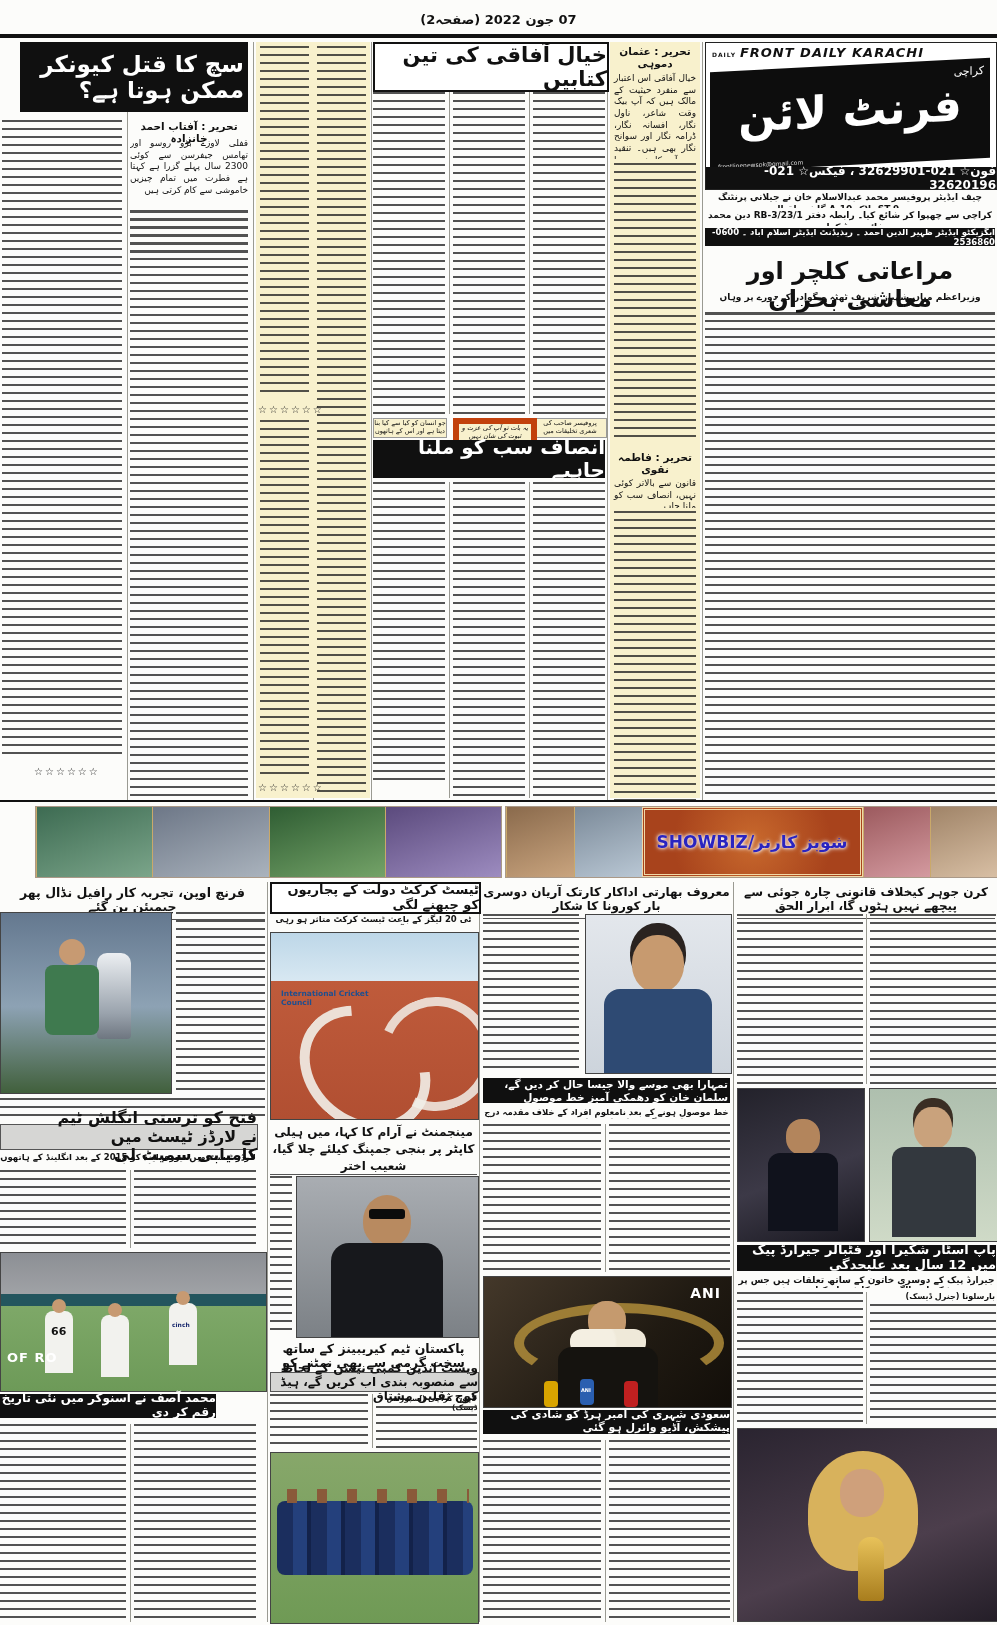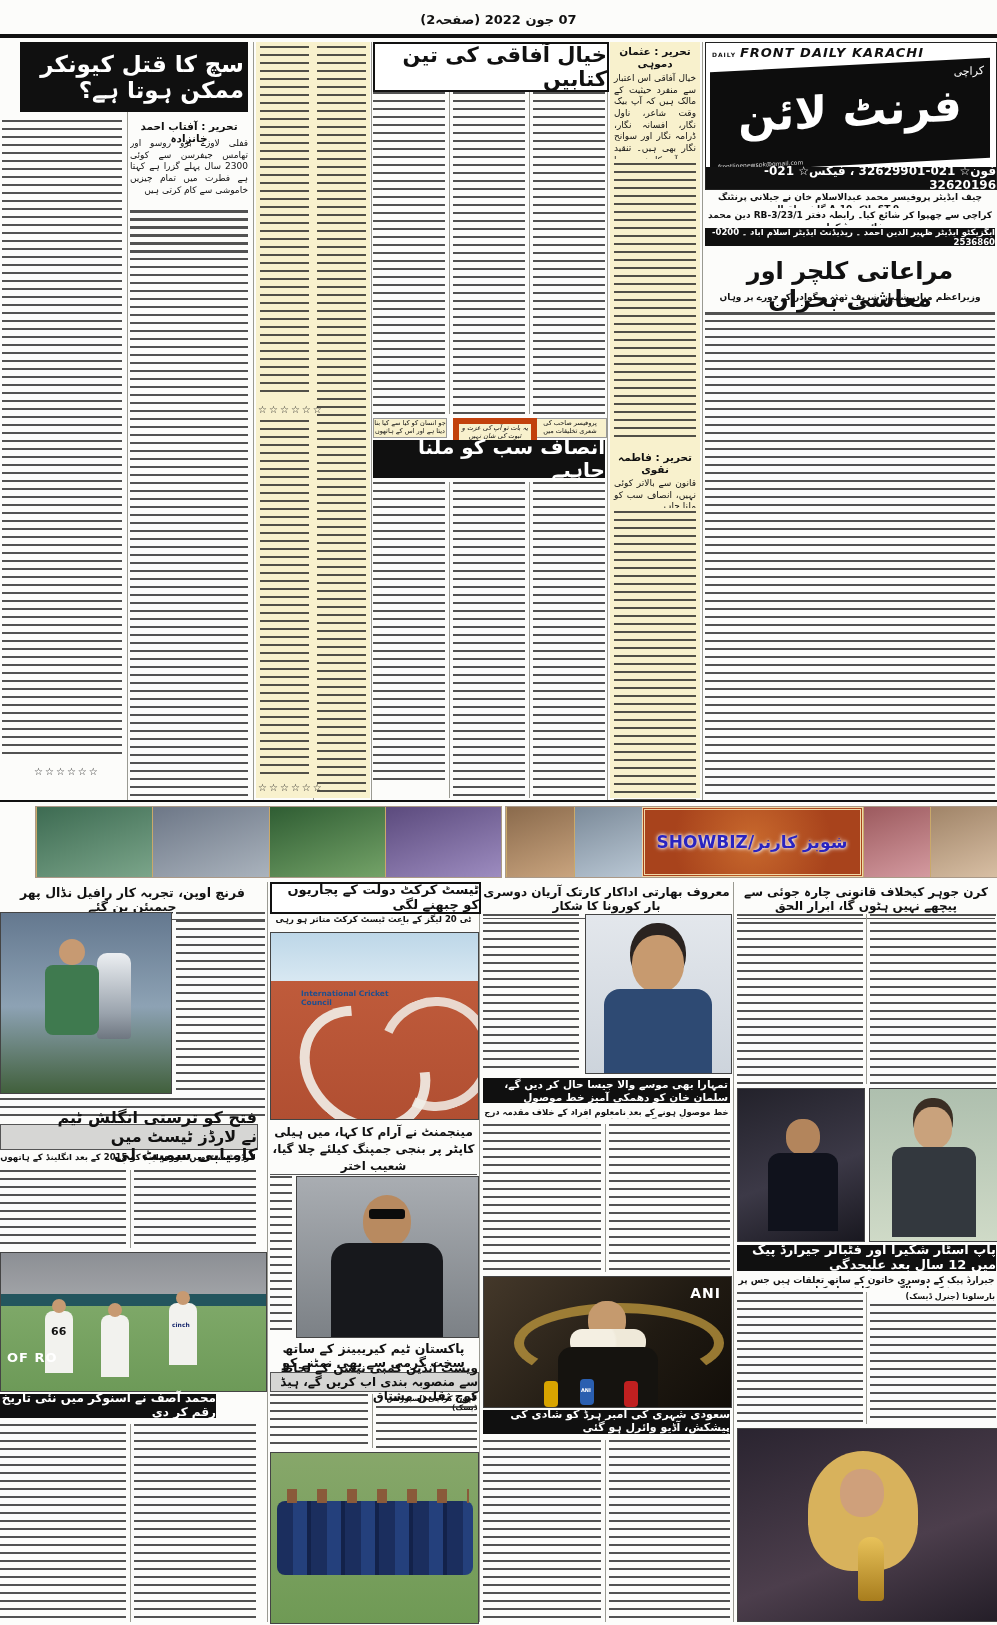--- a/index.html
+++ b/index.html
@@ -91,21 +91,21 @@
       <div class="abs rtl" style="right:6px;top:6px;font-size:11px;">کراچی</div>
       <div class="abs" style="left:8px;bottom:2px;font-size:6px;color:#ddd;">frontlinenewspk@gmail.com</div>
     </div>
     <div class="abs blackbar" style="left:0;top:124px;width:290px;height:22px;">
       <span class="rtl b" style="font-size:12px;">فون☆ 021-32629901 ، فیکس☆ 021-32620196</span>
     </div>
   </div>
   <div class="abs rtl ctr small-lede b" style="left:705px;top:192px;width:290px;height:16px;overflow:hidden;">چیف ایڈیٹر پروفیسر محمد عبدالاسلام خان نے جیلانی پرنٹنگ پریس ST-9 بلاک 10-A گلشن اقبال</div>
   <div class="abs rtl ctr small-lede b" style="left:705px;top:210px;width:290px;height:16px;overflow:hidden;">کراچی سے چھپوا کر شائع کیا۔ رابطہ دفتر RB-3/23/1 دین محمد وفائی روڈ کراچی</div>
   <div class="abs blackbar" style="left:705px;top:228px;width:290px;height:18px;">
-    <span class="rtl" style="font-size:8.5px;font-weight:bold;">ایگزیکٹو ایڈیٹر ظہیر الدین احمد ۔ ریذیڈنٹ ایڈیٹر اسلام آباد ۔ 0200-2536860</span>
+    <span class="rtl" style="font-size:8.5px;font-weight:bold;">ایگزیکٹو ایڈیٹر ظہیر الدین احمد ۔ ریذیڈنٹ ایڈیٹر اسلام آباد ۔ 0600-2536860</span>
   </div>
 
   <div class="abs rtl ctr hl" style="left:705px;top:258px;width:290px;font-size:24px;">مراعاتی کلچر اور معاشی بحران</div>
   <div class="abs rtl ctr small-lede b" style="left:705px;top:292px;width:290px;height:14px;overflow:hidden;">وزیراعظم میاں شہباز شریف ٹھٹہ و گوادر کے دورے پر وہاں پہنچے۔ انھوں نے گوادر میں ترقیاتی کاموں</div>
   <div class="abs sim" style="left:705px;top:312px;width:290px;height:486px;"></div>
 
   <div class="abs yellow" style="left:610px;top:42px;width:90px;height:756px;">
     <div class="rtl ctr b" style="font-size:10.5px;padding-top:3px;">تحریر : عثمان دموہی</div>
     <div class="rtl small-lede" style="padding:4px 4px 0 4px;height:86px;overflow:hidden;text-align:justify;">خیال آفاقی اس اعتبار سے منفرد حیثیت کے مالک ہیں کہ آپ بیک وقت شاعر، ناول نگار، افسانہ نگار، ڈرامہ نگار اور سوانح نگار بھی ہیں۔ تنقید بھی آپ کا شعبہ رہا ہے۔</div>
     <div class="sim" style="margin:4px 4px;height:280px;"></div>
@@ -223,21 +223,21 @@
   </div>
   <div class="abs vrule" style="left:605px;top:1440px;height:182px;"></div>
   <div class="abs sim" style="left:483px;top:1440px;width:118px;height:182px;"></div>
   <div class="abs sim" style="left:609px;top:1440px;width:121px;height:182px;"></div>
 
   <div class="abs hlbox" style="left:270px;top:882px;width:207px;height:28px;">
     <span class="rtl hl" style="font-size:13px;">ٹیسٹ کرکٹ دولت کے پجاریوں کو چبھنے لگی</span>
   </div>
   <div class="abs rtl ctr b" style="left:270px;top:914px;width:207px;font-size:8.5px;height:12px;overflow:hidden;">ٹی 20 لیگز کے باعث ٹیسٹ کرکٹ متاثر ہو رہی ہے، آئی سی سی چیف</div>
   <div class="photo ph-icc" style="left:270px;top:932px;width:207px;height:186px;">
-    <div class="cap" style="left:10px;top:56px;color:#1f4f8f;font-size:7.5px;width:90px;line-height:1.2;margin-left:20px;">International Cricket Council</div>
+    <div class="cap" style="left:10px;top:56px;color:#1f4f8f;font-size:7.5px;width:90px;line-height:1.2;">International Cricket Council</div>
   </div>
   <div class="abs rtl ctr hl" style="left:270px;top:1124px;width:207px;font-size:12px;line-height:1.4;border-bottom:1px solid #555;">مینجمنٹ نے آرام کا کہا، میں ہیلی کاپٹر پر بنجی جمپنگ کیلئے چلا گیا، شعیب اختر</div>
   <div class="abs sim" style="left:270px;top:1176px;width:22px;height:160px;"></div>
   <div class="photo ph-shoaib" style="left:296px;top:1176px;width:181px;height:160px;">
     <div class="shades"></div>
   </div>
   <div class="abs rtl ctr hl" style="left:270px;top:1342px;width:207px;font-size:12.5px;">پاکستان ٹیم کیریبینز کے ساتھ سخت گرمی سے بھی نمٹنے کو تیار</div>
   <div class="abs graybar" style="left:270px;top:1372px;width:207px;height:18px;">
     <span class="rtl b" style="font-size:12px;">ویسٹ انڈین کمبی نیشن کے لحاظ سے منصوبہ بندی اب کریں گے، ہیڈ کوچ ثقلین مشتاق</span>
   </div>

